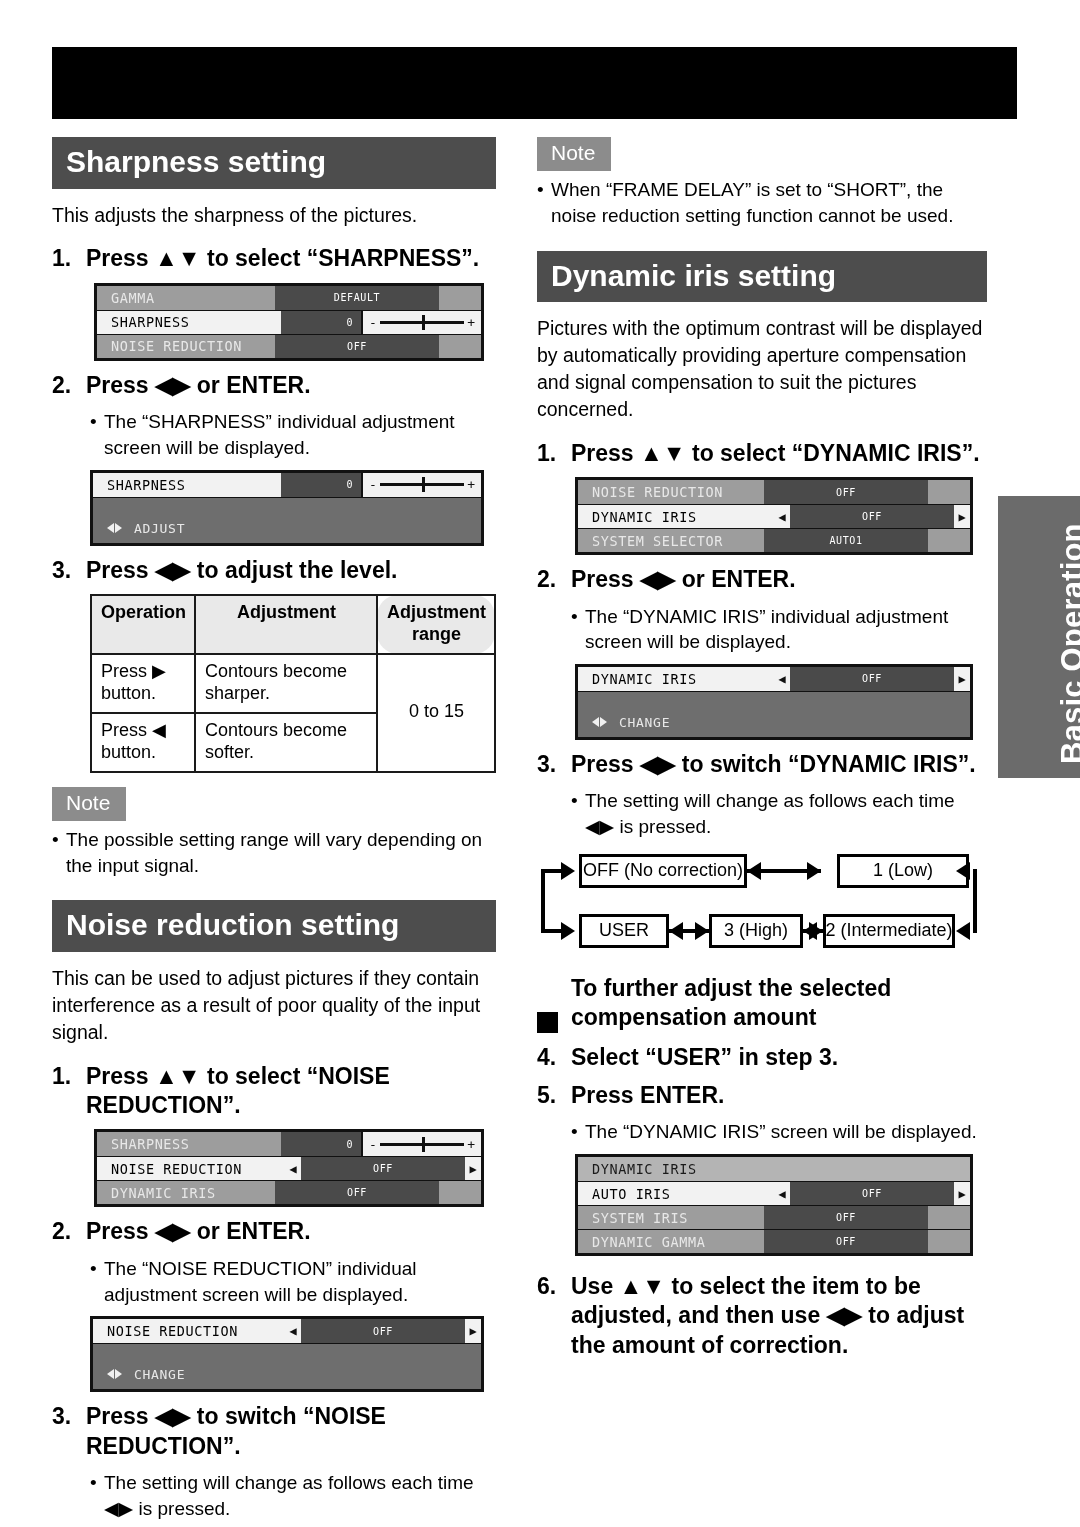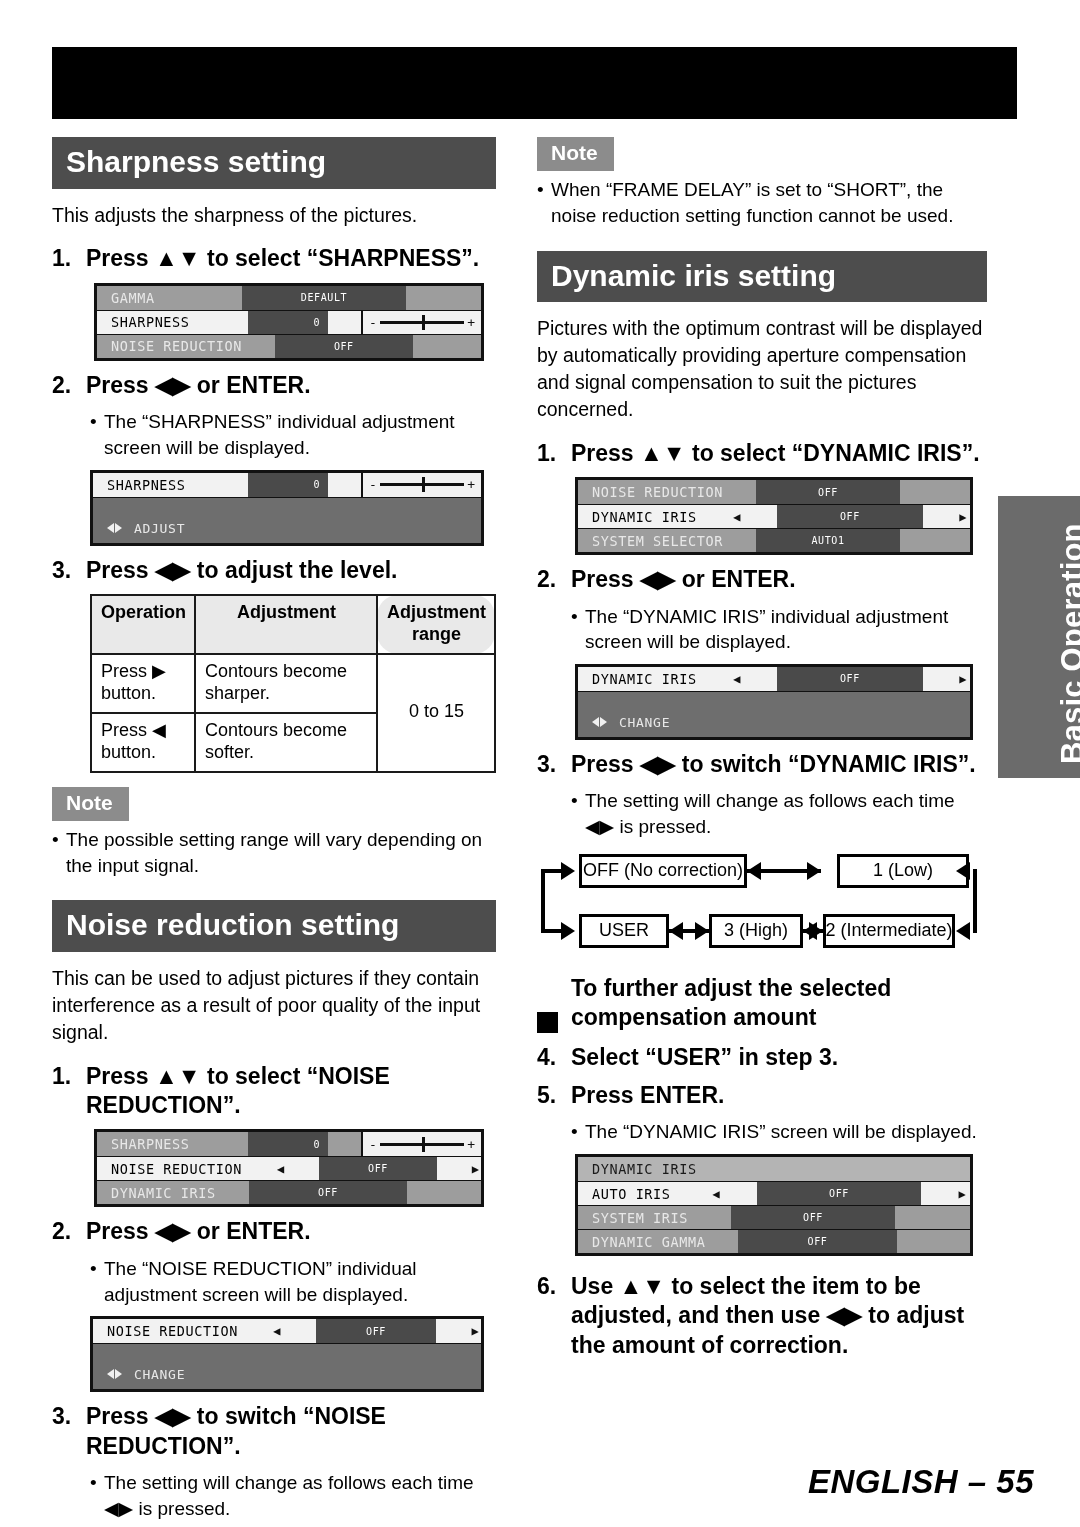--- a/index.html
+++ b/index.html
@@ -136,21 +136,21 @@
     margin: 6px 0 9px 34px;
   }
   .bullet-r .dot { flex: 0 0 14px; }
 
   
   .note-tag {
     display: inline-block;
     background: #8c8c8c;
     color: #ffffff;
     font-size: 21px;
-    font-weight: bold;
+    font-weight: normal;
     padding: 4px 16px 6px 14px;
     margin-bottom: 6px;
   }
   .note-line {
     display: flex;
     font-size: 19px;
     line-height: 1.36;
   }
   .note-line .dot { flex: 0 0 14px; }
 
@@ -159,21 +159,20 @@
     border: 3px solid #111;
     background: #9d9d9d;
     font-family: "DejaVu Sans Mono", monospace;
     margin: 6px 0 10px 0;
   }
   .osd-row {
     display: flex;
     align-items: stretch;
     height: 24px;
     position: relative;
-    gap: 33px;
   }
   .osd-row + .osd-row { border-top: 1px solid #111; }
 
   .osd-label {
     flex: 1;
     display: flex;
     align-items: center;
     font-size: 13.5px;
     letter-spacing: 0.6px;
     padding-left: 14px;
@@ -669,15 +668,14 @@
       </div>
     </div>
 
     <div class="step" style="margin-top:16px;">
       <div class="step-num">6.</div>
       <div class="step-body">Use ▲▼ to select the item to be adjusted, and then use ◀▶ to adjust the amount of correction.</div>
     </div>
 
   </div>
 
-  <div class="footer">ENGLISH – 55</div>
 
 </div>
 
 </body></html>

